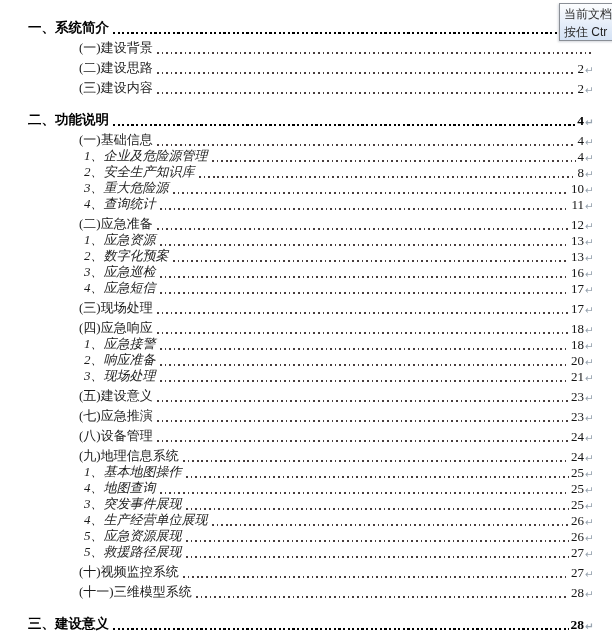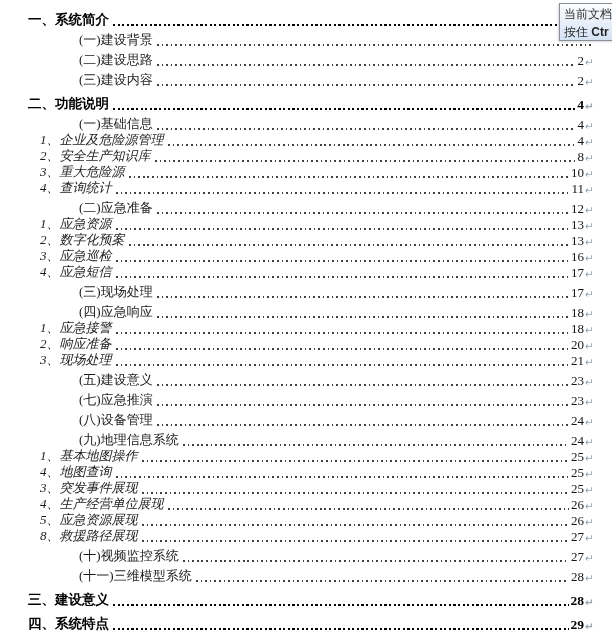--- a/index.html
+++ b/index.html
@@ -16,35 +16,35 @@
   .row {
     display: flex;
     align-items: flex-end;
     height: 16px;
     white-space: nowrap;
     cursor: pointer;
   }
   .row .label { white-space: pre; }
   .lvl1 {
     padding-left: 28px;
-    margin-top: 8px;
+    margin-top: 16px;
     font-family: "Liberation Sans", sans-serif;
     font-weight: bold;
     font-size: 13.5px;
     color: #000000;
   }
   .lvl2 {
     padding-left: 44px;
     margin-top: 4px;
     font-size: 13px;
     color: #1c1c1c;
     margin-left: 35px;
   }
   .lvl3 {
-    padding-left: 40px;
+    padding-left: 84px;
     margin-top: 0;
     font-size: 13px;
     color: #1c1c1c;
     align-items: flex-end;
   }
   .lvl3 .label { font-style: italic; }
   .leader {
     flex: 1;
     position: relative;
     min-width: 8px;
@@ -87,21 +87,21 @@
     box-shadow: -1px 1px 2px rgba(80,90,110,0.25);
     font-family: "Liberation Sans", sans-serif;
     font-size: 12px;
     line-height: 18px;
     color: #2e2e2e;
     padding: 1px 4px;
     white-space: nowrap;
     overflow: hidden;
     z-index: 5;
   }
-  .tooltip .key { font-weight: bold; color: #1f1f1f; }
+  .tooltip .key { font-weight: normal; color: #1f1f1f; }
 </style>
 </head>
 <body>
 
 <main class="toc">
     <div class="row lvl1">
       <span class="label">一、系统简介</span>
       <span class="leader"></span>
     </div>
     <div class="row lvl2">
@@ -264,21 +264,21 @@
       <span class="page">26</span>
       <span class="pilcrow">↵</span>
     </div>
     <div class="row lvl3">
       <span class="label">5、应急资源展现</span>
       <span class="leader"></span>
       <span class="page">26</span>
       <span class="pilcrow">↵</span>
     </div>
     <div class="row lvl3">
-      <span class="label">8、救援路径展现</span>
+      <span class="label">5、救援路径展现</span>
       <span class="leader"></span>
       <span class="page">27</span>
       <span class="pilcrow">↵</span>
     </div>
     <div class="row lvl2">
       <span class="label">(十)视频监控系统</span>
       <span class="leader"></span>
       <span class="page">27</span>
       <span class="pilcrow">↵</span>
     </div>

